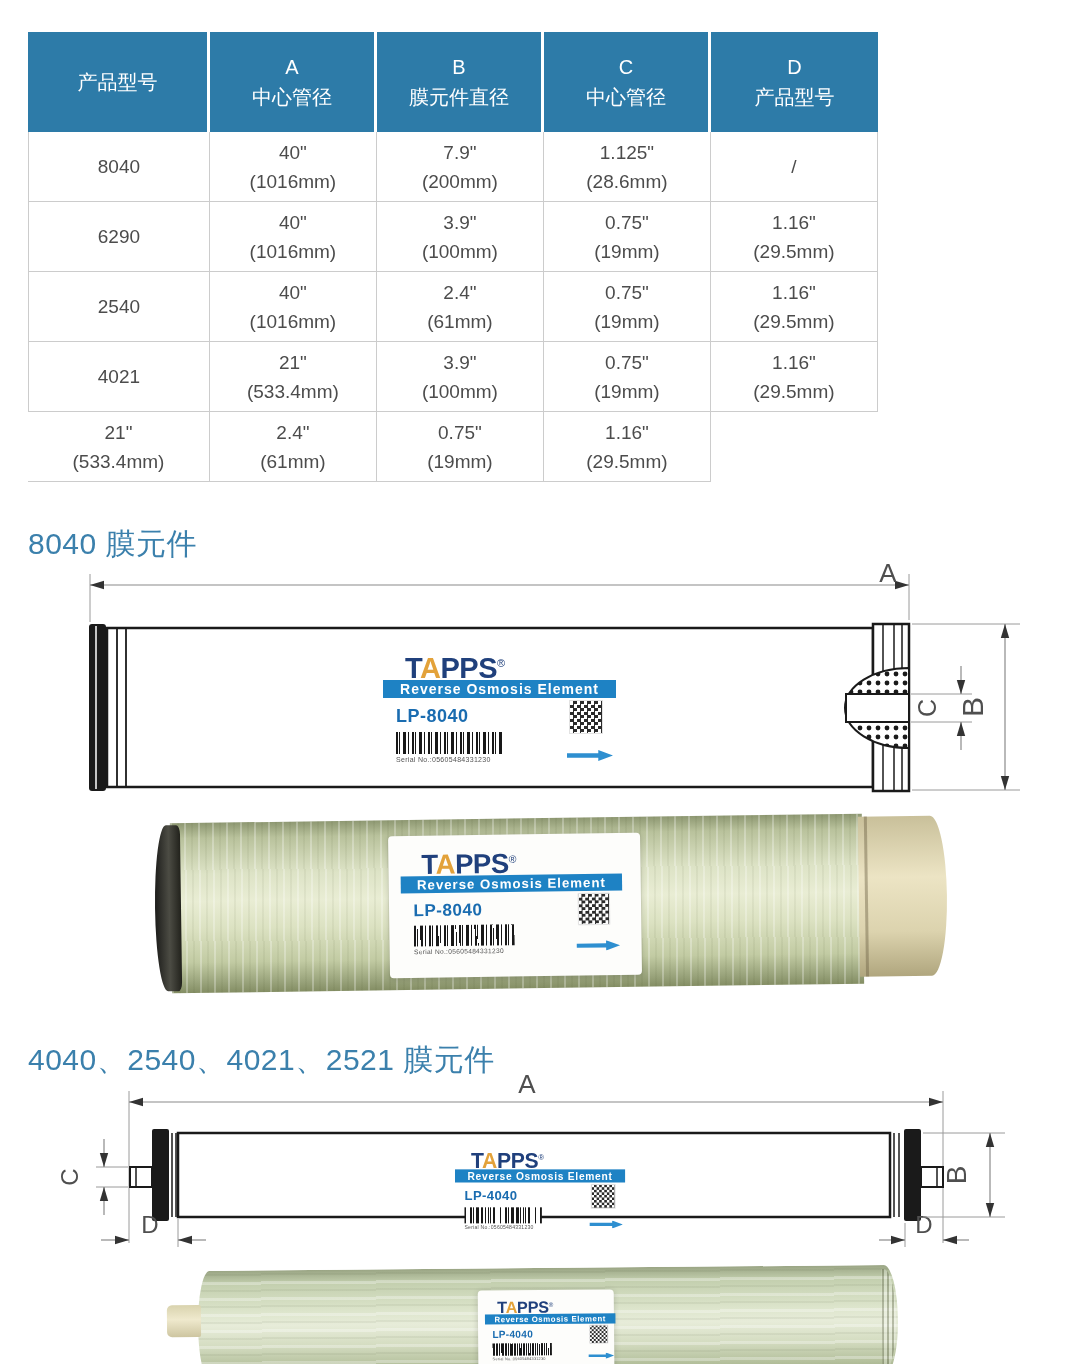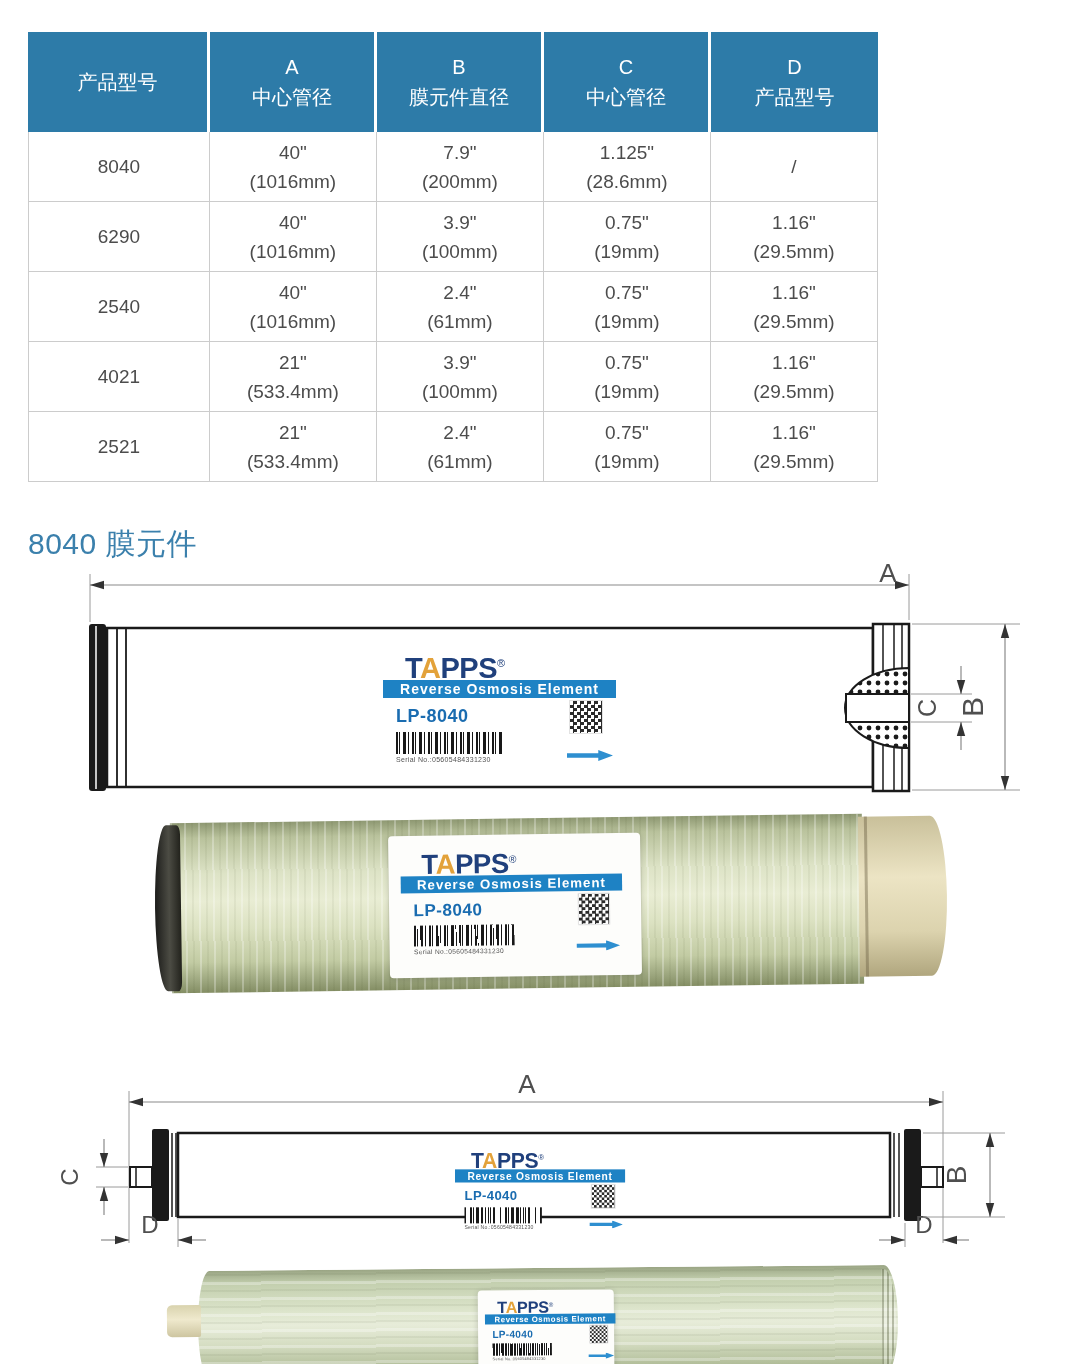--- a/index.html
+++ b/index.html
@@ -188,23 +188,20 @@
         </div>
       <div class="td">
           <div class="l1">0.75"</div>
           <div class="l2">(19mm)</div>
         </div>
       <div class="td">
           <div class="l1">1.16"</div>
           <div class="l2">(29.5mm)</div>
         </div>
 
-      <div class="td first">
-          <div class="l1">2521</div>
-        </div>
       <div class="td">
           <div class="l1">21"</div>
           <div class="l2">(533.4mm)</div>
         </div>
       <div class="td">
           <div class="l1">2.4"</div>
           <div class="l2">(61mm)</div>
         </div>
       <div class="td">
           <div class="l1">0.75"</div>
@@ -283,20 +280,21 @@
         <div class="banner">Reverse Osmosis Element</div>
         <div class="model">LP-8040</div>
         <div class="qr"></div>
         <div class="barcode"></div>
         <div class="serial">Serial No.:05605484331230</div>
         <div class="flow-arrow"></div>
       </div>
     </div>
   </div>
 
+  <div class="sec-title t-4040">4040、2540、4021、2521 膜元件</div>
 
   <svg class="drawing d-4040" width="1034" height="190" viewBox="0 0 1034 190">
 
     <line class="extline" x1="101" y1="16" x2="101" y2="168"></line>
     <line class="extline" x1="915" y1="16" x2="915" y2="168"></line>
     <line class="dimline" x1="101" y1="27" x2="915" y2="27"></line>
     <polygon class="arw" points="101,27 115,22.8 115,31.2"></polygon>
     <polygon class="arw" points="915,27 901,22.8 901,31.2"></polygon>
     <text class="dimtext" x="499" y="18" font-size="26" text-anchor="middle">A</text>
 

